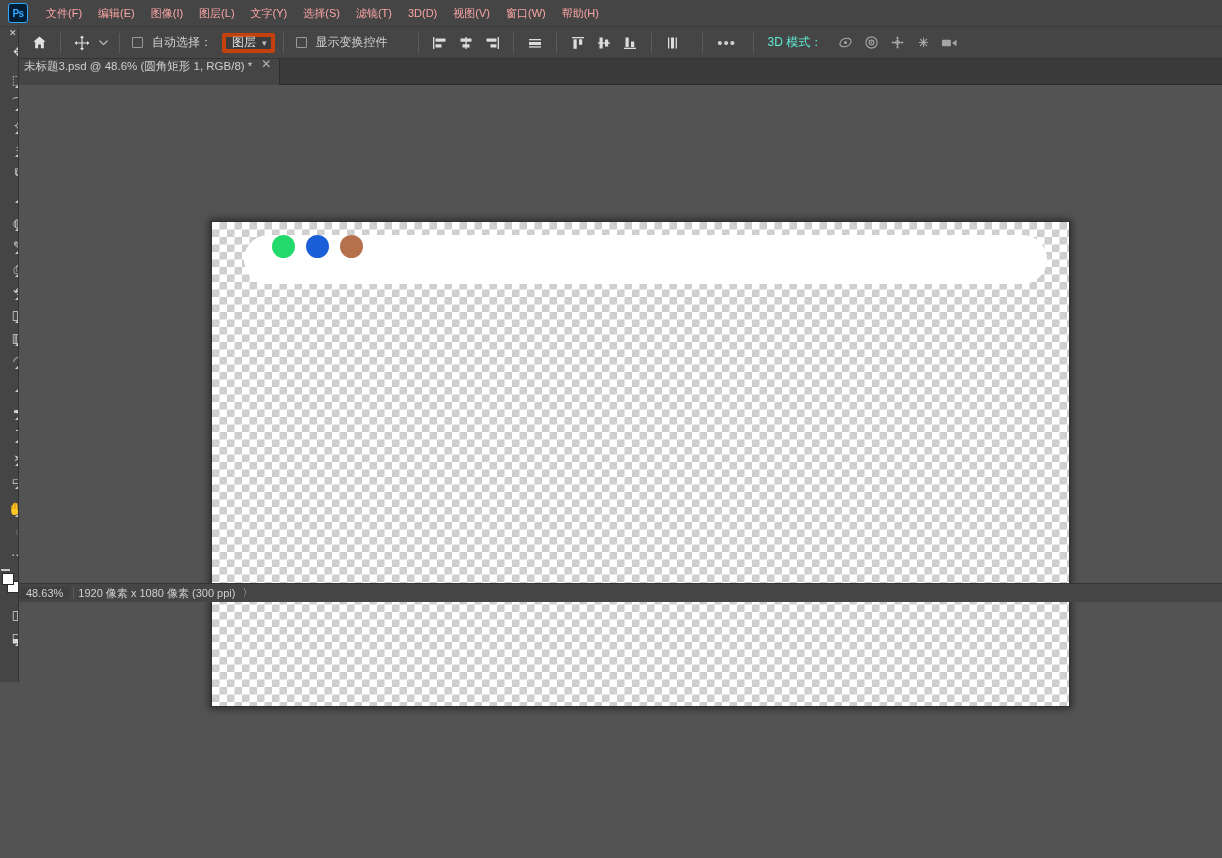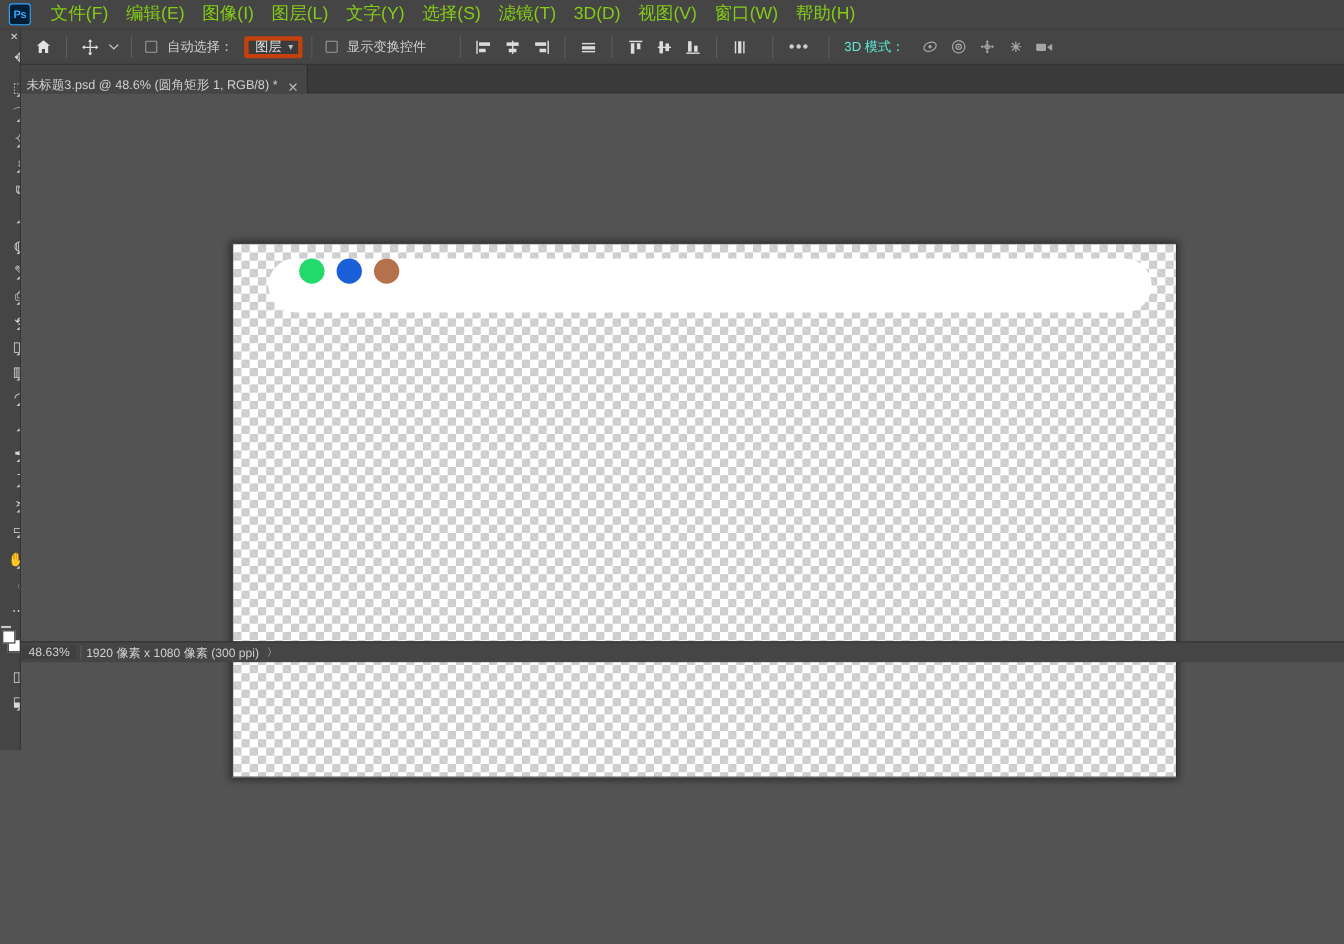--- a/index.html
+++ b/index.html
@@ -20,21 +20,21 @@
     border-bottom: 1px solid #3a3a3a;
   }
   .ps-logo {
     width: 20px; height: 20px; margin-left: 8px; margin-right: 10px;
     background: #001e36; border: 1px solid #31a8ff; border-radius: 3px;
     color: #31a8ff; font-size: 10px; font-weight: bold;
     display: flex; align-items: center; justify-content: center;
     letter-spacing: -0.5px;
   }
   .menu-item {
-    color: #84cc16; font-size: 16px; padding: 4px 8px; white-space: nowrap;
+    color: #fca5a5; font-size: 11px; padding: 4px 8px; white-space: nowrap;
     line-height: 14px;
   }
 
   
   .optionsbar {
     position: absolute; left: 0; top: 27px; width: 1222px; height: 32px;
     background: #454545;
     display: flex; align-items: center;
     border-bottom: 1px solid #343434;
   }
@@ -62,21 +62,21 @@
   .dots { color: #cccccc; font-size: 15px; letter-spacing: 1px; line-height: 10px; }
 
   
   .tabstrip {
     position: absolute; left: 0; top: 59px; width: 1222px; height: 26px;
     background: #3a3a3a; display: flex; align-items: stretch;
     border-bottom: 1px solid #2c2c2c;
   }
   .tab-lead { width: 14px; background: #3a3a3a; }
   .doc-tab {
-    display: flex; align-items: flex-end; background: #454545;
+    display: flex; align-items: flex-start; background: #454545;
     padding: 0 8px 0 10px; border-right: 1px solid #2c2c2c; height: 26px;
   }
   .doc-tab-title { color: #cfcfcf; font-size: 11.5px; white-space: nowrap; }
   .doc-tab-close { color: #b5b5b5; font-size: 12px; margin-left: 9px; line-height: 10px; }
 
   
   .toolbar {
     position: absolute; left: 0; top: 27px; width: 19px; height: 655px;
     background: #454545; border-right: 1px solid #333;
     overflow: hidden; z-index: 5;

